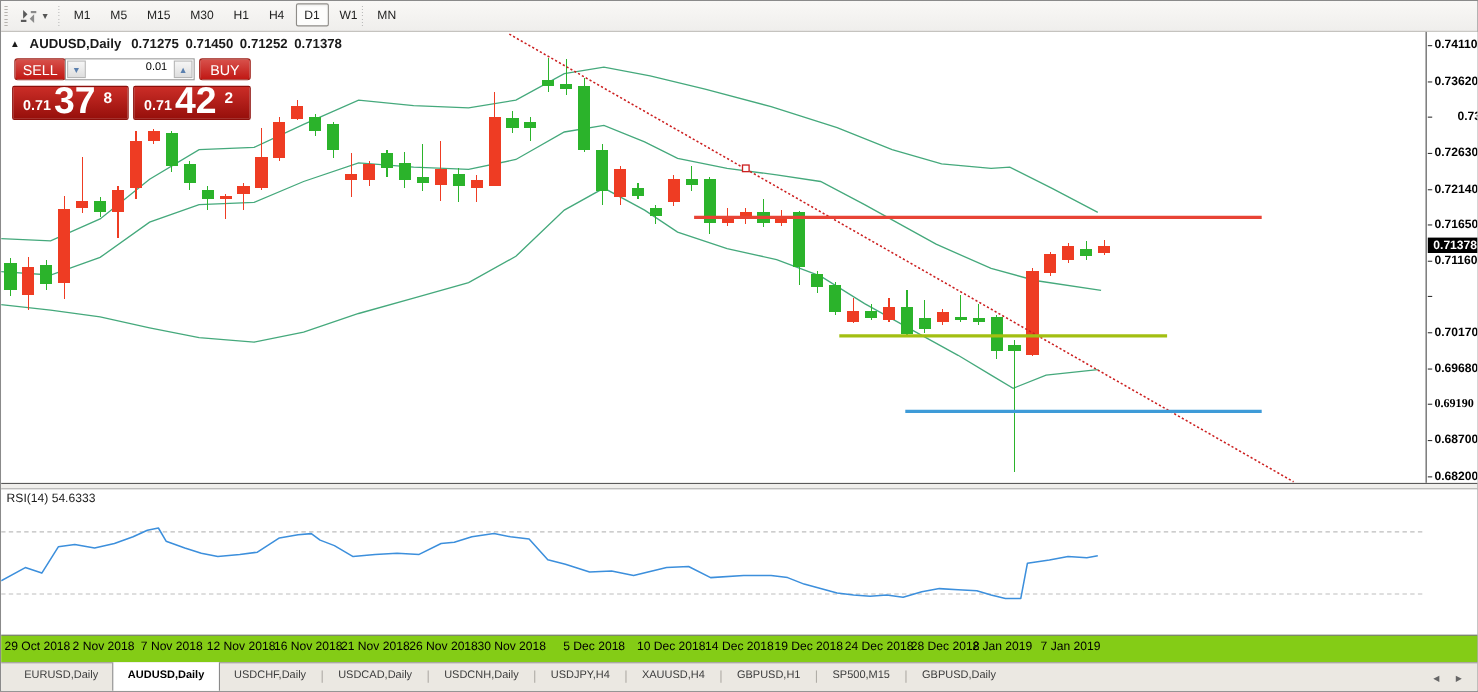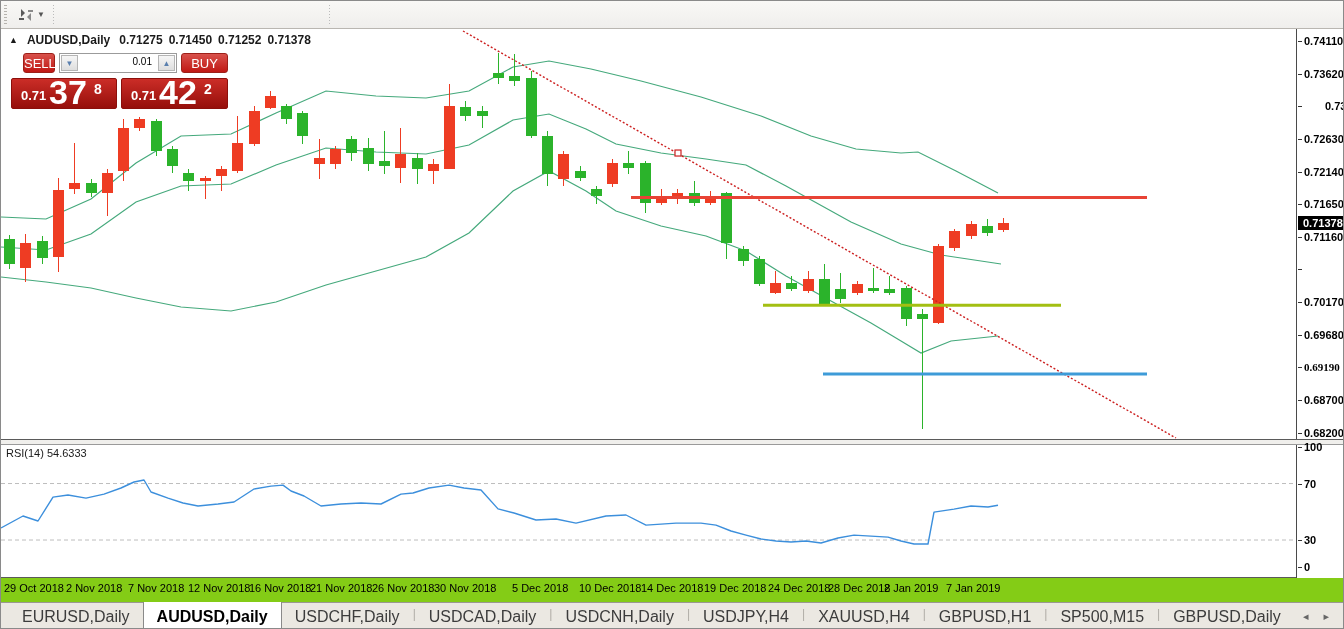--- a/index.html
+++ b/index.html
@@ -19,21 +19,21 @@
   #price-axis{position:absolute;left:1295px;top:28px;width:49px;height:410px;border-left:1px solid #4a4a4a;box-sizing:border-box;background:#fff;}
   .tick-label{position:absolute;left:7px;font-size:11px;font-weight:bold;color:#000;white-space:nowrap;}
   .tick-label::before{content:"";position:absolute;left:-6px;top:6px;width:4px;border-top:1px solid #333;}
   #cur-price-badge{position:absolute;left:1px;width:47px;height:14px;background:#000;color:#fff;font-size:11px;font-weight:bold;text-align:left;padding:0 0 0 5px;line-height:14px;}
   
   #chart-title{position:absolute;left:8px;top:4px;font-size:12px;font-weight:bold;color:#1a1a1a;display:flex;gap:9px;align-items:center;}
   #chart-title .tri{font-size:9px;}
   
   #trade-panel{position:absolute;left:8px;top:22px;width:221px;height:59px;}
   .tp-btn{position:absolute;top:2px;height:20px;background:linear-gradient(#d8514b,#c01814);border:1px solid #9d2019;border-radius:3px;color:#fff;font-size:13px;text-align:center;line-height:19px;box-sizing:border-box;}
-  #sell-btn{left:14px;width:32px;}
+  #sell-btn{left:4px;width:47px;}
   #buy-btn{left:172px;width:47px;}
   #lot-box{position:absolute;left:50px;top:2px;width:118px;height:20px;background:#fff;border:1px solid #9b9b9b;box-sizing:border-box;}
   .spin-btn{position:absolute;top:1px;width:17px;height:16px;background:linear-gradient(#f6f6f6,#dedede);border:1px solid #b5b5b5;text-align:center;line-height:15px;font-size:8px;color:#5a7fae;box-sizing:border-box;}
   #lot-down{left:1px;}
   #lot-up{left:98px;}
   #lot-value{position:absolute;right:24px;top:2px;font-size:10px;color:#000;}
   .price-box{position:absolute;top:27px;height:31px;background:linear-gradient(#cb2d27,#960f0b);border:1px solid #8c0f0b;border-radius:2px;color:#fff;box-sizing:border-box;}
   #sell-price-box{left:2px;width:106px;}
   #buy-price-box{left:112px;width:107px;}
   .price-box .bf{position:absolute;left:9px;bottom:5px;font-size:13px;font-weight:bold;}
@@ -42,21 +42,21 @@
   
   #pane-sep{position:absolute;left:0;top:438px;width:1344px;height:6px;background:#f0efec;border-top:1px solid #5a5a5a;border-bottom:1px solid #9a9a9a;box-sizing:border-box;cursor:row-resize;}
   #rsi-pane{position:absolute;left:0;top:444px;width:1344px;height:133px;background:#fff;border-bottom:1px solid #5a5a5a;box-sizing:border-box;}
   #rsi-label{position:absolute;left:5px;top:2px;font-size:11px;color:#1a1a1a;}
   #rsi-axis{position:absolute;left:1295px;top:444px;width:49px;height:133px;border-left:1px solid #4a4a4a;box-sizing:border-box;background:#fff;}
   
   #date-axis{position:absolute;left:0;top:577px;width:1344px;height:24px;background:#84cc16;}
   .date-label{position:absolute;top:4px;font-size:11px;color:#000;white-space:nowrap;}
   
   #tabbar{position:absolute;left:0;top:601px;width:1344px;height:28px;background:#ebe8e2;border-top:1px solid #9a9892;box-sizing:border-box;display:flex;align-items:stretch;padding-left:8px;}
-  .tab{font-size:16px;color:#3c3c3c;padding:5px 13px 0;cursor:default;white-space:nowrap;}
+  .tab{font-size:10px;color:#3c3c3c;padding:5px 13px 0;cursor:default;white-space:nowrap;}
   .tab.active{background:#fff;border:1px solid #8a8a8a;border-top:none;font-weight:bold;color:#000;margin-top:-1px;padding-top:6px;}
   .tabsep{color:#b0ada7;padding-top:4px;font-size:12px;}
   #tab-scroll{position:absolute;right:10px;top:7px;font-size:11px;color:#666;letter-spacing:6px;}
   svg{display:block;}
 </style>
 </head>
 <body>
 
 <div id="app">
 
@@ -65,20 +65,31 @@
     <div class="tool-icon-btn">
       <svg width="16" height="14" viewBox="0 0 16 14">
         <polygon points="3,1 7,5 3,9" fill="#5a5a5a"></polygon>
         <polygon points="13,13 9,9 13,5" fill="#8a8a8a"></polygon>
         <rect x="1" y="10" width="5" height="2" fill="#5a5a5a"></rect>
         <rect x="10" y="2" width="5" height="2" fill="#8a8a8a"></rect>
       </svg>
       <span class="caret">▼</span>
     </div>
     <div class="tool-sep" style="left:52px"></div>
+    <div id="tf-buttons">
+        <div class="tf-btn">M1</div>
+        <div class="tf-btn">M5</div>
+        <div class="tf-btn">M15</div>
+        <div class="tf-btn">M30</div>
+        <div class="tf-btn">H1</div>
+        <div class="tf-btn">H4</div>
+        <div class="tf-btn active">D1</div>
+        <div class="tf-btn">W1</div>
+        <div class="tf-btn">MN</div>
+      </div>
     <div class="tool-sep" style="left:328px"></div>
   </div>
 
   <div id="main-pane">
     <svg id="main-svg" width="1295" height="410" viewBox="0 0 1295 410">
         <polyline points="0,188.0 45,190.0 90,170.0 135,134.0 180,107.0 230,105.0 275,84.0 325,62.0 375,67.0 425,69.0 468,62.0 512,38.0 548,32.0 590,40.0 640,52.0 700,68.0 760,87.0 810,107.0 855,120.0 900,124.0 917,123.0 955,142.0 997,164.0" fill="none" stroke="#45a97c" stroke-width="1.2"></polyline>
         <polyline points="0,218.0 45,221.0 90,205.0 135,173.0 180,157.0 230,155.0 275,136.0 325,119.0 375,123.0 425,125.0 468,116.0 512,91.0 548,85.0 585,100.0 615,115.0 660,124.0 705,130.0 745,136.0 785,157.0 850,193.0 900,215.0 940,226.0 1000,235.0" fill="none" stroke="#45a97c" stroke-width="1.2"></polyline>
         <polyline points="0,248.0 45,253.0 90,259.0 135,269.0 180,278.0 230,282.0 275,273.0 325,256.0 375,242.0 425,228.0 468,204.0 512,162.0 548,142.0 585,162.0 615,182.0 660,197.0 705,207.0 745,222.0 785,247.0 830,272.0 870,294.0 900,312.0 920,324.0 950,312.0 997,307.0" fill="none" stroke="#45a97c" stroke-width="1.2"></polyline>
         <g shape-rendering="crispEdges">
           <line x1="8.5" y1="205.99739286296267" x2="8.5" y2="240.01906468958788" stroke="#2bb32b" stroke-width="1"></line>
@@ -264,26 +275,20 @@
   <div id="pane-sep"></div>
 
   <div id="rsi-pane">
     <svg id="rsi-svg" width="1295" height="133" viewBox="0 0 1295 133">
         <line x1="0" y1="38.52499999999998" x2="1295" y2="38.52499999999998" stroke="#bdbdbd" stroke-width="1" stroke-dasharray="4 3"></line>
         <line x1="0" y1="95.02499999999998" x2="1295" y2="95.02499999999998" stroke="#bdbdbd" stroke-width="1" stroke-dasharray="4 3"></line>
         <polyline points="0,83.0 22,71.0 37,76.0 52,52.1 67,50.0 85,53.1 103,49.1 120,43.0 133,37.0 143,35.0 150,47.0 167,53.1 182,58.0 197,61.0 217,59.0 233,57.0 253,44.0 270,41.1 282,40.1 290,46.0 303,51.0 320,61.0 340,59.0 360,58.0 380,59.0 400,49.1 412,48.0 428,43.0 448,40.1 463,43.0 480,45.0 497,63.9 513,68.0 535,75.0 555,74.0 575,78.1 605,71.0 625,70.0 645,80.1 675,78.1 700,78.1 715,80.1 730,86.0 745,90.1 760,94.0 775,96.0 790,97.0 805,96.0 820,98.0 837,93.0 853,90.1 870,91.1 887,92.1 900,96.0 913,99.0 927,99.0 933,67.1 953,64.1 970,61.0 987,62.0 997,60.3" fill="none" stroke="#3c8fdc" stroke-width="1.4" stroke-linejoin="round"></polyline>
       </svg>
     <div id="rsi-label">RSI(14) 54.6333</div>
   </div>
-  <div id="rsi-axis">
-      <div class="tick-label" style="top: -4px;">100</div>
-      <div class="tick-label" style="top: 32.525px;">70</div>
-      <div class="tick-label" style="top: 89.025px;">30</div>
-      <div class="tick-label" style="top: 116px;">0</div>
-    </div>
 
   <div id="date-axis">
       <div class="date-label" style="left: 3px;">29 Oct 2018</div>
       <div class="date-label" style="left: 65px;">2 Nov 2018</div>
       <div class="date-label" style="left: 127px;">7 Nov 2018</div>
       <div class="date-label" style="left: 187px;">12 Nov 2018</div>
       <div class="date-label" style="left: 248px;">16 Nov 2018</div>
       <div class="date-label" style="left: 309px;">21 Nov 2018</div>
       <div class="date-label" style="left: 371px;">26 Nov 2018</div>
       <div class="date-label" style="left: 433px;">30 Nov 2018</div>

